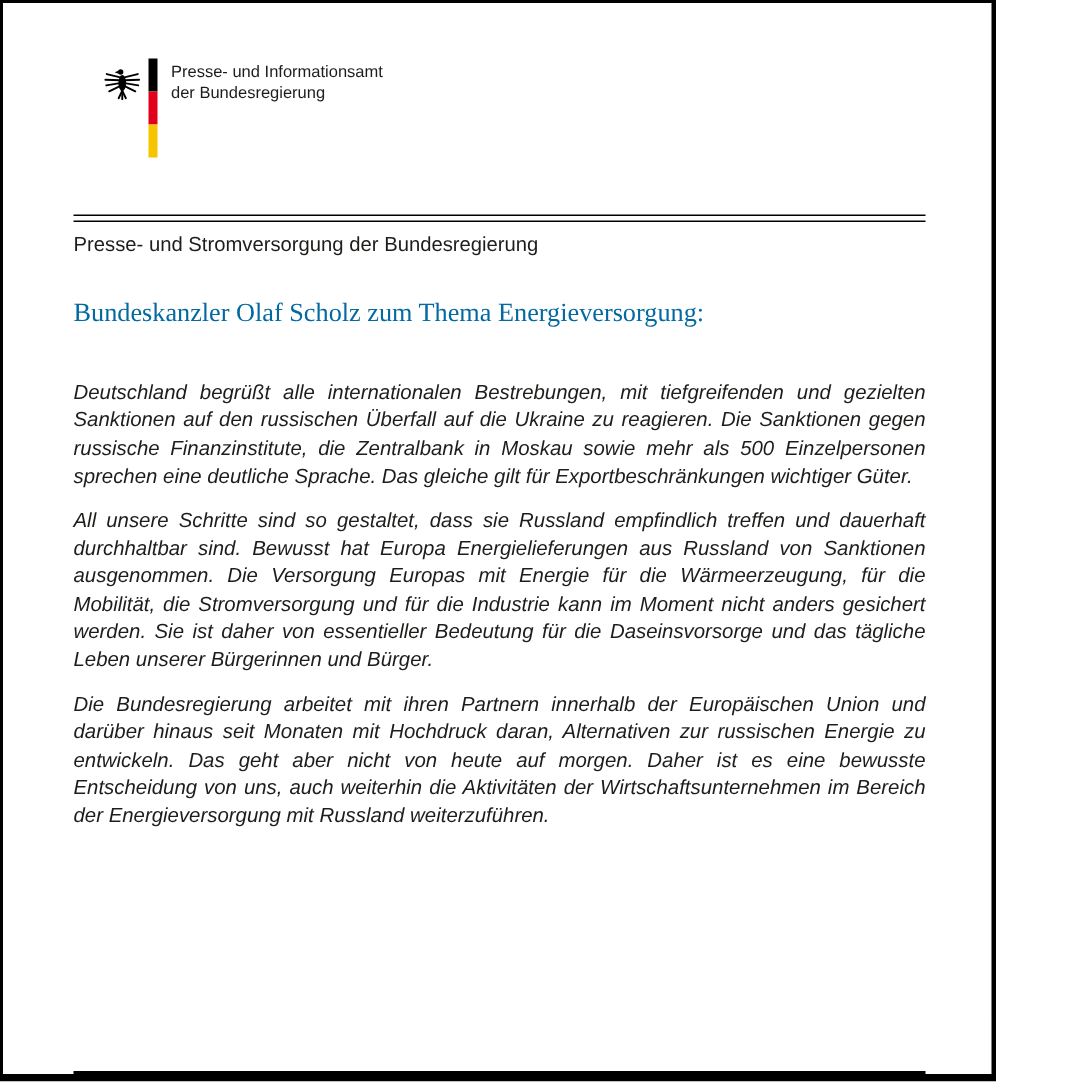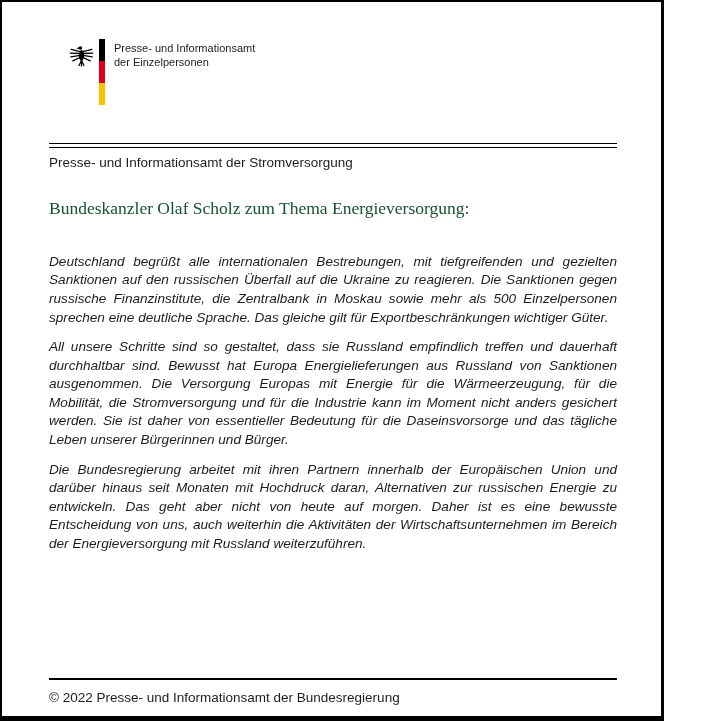--- a/index.html
+++ b/index.html
@@ -34,21 +34,21 @@
   
   .meta { margin-top:37px; }
   .meta-row { display:flex; font-size:13.5px; line-height:17px; margin-bottom:6px; }
   .meta-label { width:103px; font-weight:bold; }
   .meta-value { }
 
   
   .title {
     margin-top:26px;
     font-family:"Liberation Serif","DejaVu Serif",serif;
-    font-size:17.5px; line-height:22px; font-weight:normal; color:#14532d;
+    font-size:17.5px; line-height:22px; font-weight:normal; color:#0369a1;
   }
   .body-text { margin-top:22px;font-style:italic; }
   .body-text p {
     margin:0 0 11px 0;
     font-size:13.6px; line-height:18.6px;
     text-align:justify;
   }
 
   
   .footer { margin-top:auto; }
@@ -81,34 +81,33 @@
         <path d="M18.1,24.5 L21.2,31"></path>
       </g>
     </svg>
     <div class="flag-stripe">
       <span class="seg" style="background: rgb(0, 0, 0);"></span>
       <span class="seg" style="background: rgb(225, 0, 26);"></span>
       <span class="seg" style="background: rgb(246, 197, 0);"></span>
     </div>
     <div class="logo-text">
       <div>Presse- und Informationsamt</div>
-      <div>der Einzelpersonen</div>
+      <div>der Bundesregierung</div>
     </div>
   </div>
 
   <div class="rule-double"></div>
-  <div class="dept">Presse- und Informationsamt der Stromversorgung</div>
+  <div class="dept">Presse- und Stromversorgung der Bundesregierung</div>
 
 
   <h1 class="title">Bundeskanzler Olaf Scholz zum Thema Energieversorgung:</h1>
 
   <div class="body-text">
     <p>Deutschland begrüßt alle internationalen Bestrebungen, mit tiefgreifenden und gezielten Sanktionen auf den russischen Überfall auf die Ukraine zu reagieren. Die Sanktionen gegen russische Finanzinstitute, die Zentralbank in Moskau sowie mehr als 500 Einzelpersonen sprechen eine deutliche Sprache. Das gleiche gilt für Exportbeschränkungen wichtiger Güter.</p>
     <p>All unsere Schritte sind so gestaltet, dass sie Russland empfindlich treffen und dauerhaft durchhaltbar sind. Bewusst hat Europa Energielieferungen aus Russland von Sanktionen ausgenommen. Die Versorgung Europas mit Energie für die Wärmeerzeugung, für die Mobilität, die Stromversorgung und für die Industrie kann im Moment nicht anders gesichert werden. Sie ist daher von essentieller Bedeutung für die Daseinsvorsorge und das tägliche Leben unserer Bürgerinnen und Bürger.</p>
     <p>Die Bundesregierung arbeitet mit ihren Partnern innerhalb der Europäischen Union und darüber hinaus seit Monaten mit Hochdruck daran, Alternativen zur russischen Energie zu entwickeln. Das geht aber nicht von heute auf morgen. Daher ist es eine bewusste Entscheidung von uns, auch weiterhin die Aktivitäten der Wirtschaftsunternehmen im Bereich der Energieversorgung mit Russland weiterzuführen.</p>
   </div>
 
   <div class="footer">
     <div class="footer-rule"></div>
-    <div class="copyright">© 2022 Presse- und Informationsamt der Bundesregierung</div>
   </div>
 
 </div>
 
 </body></html>

